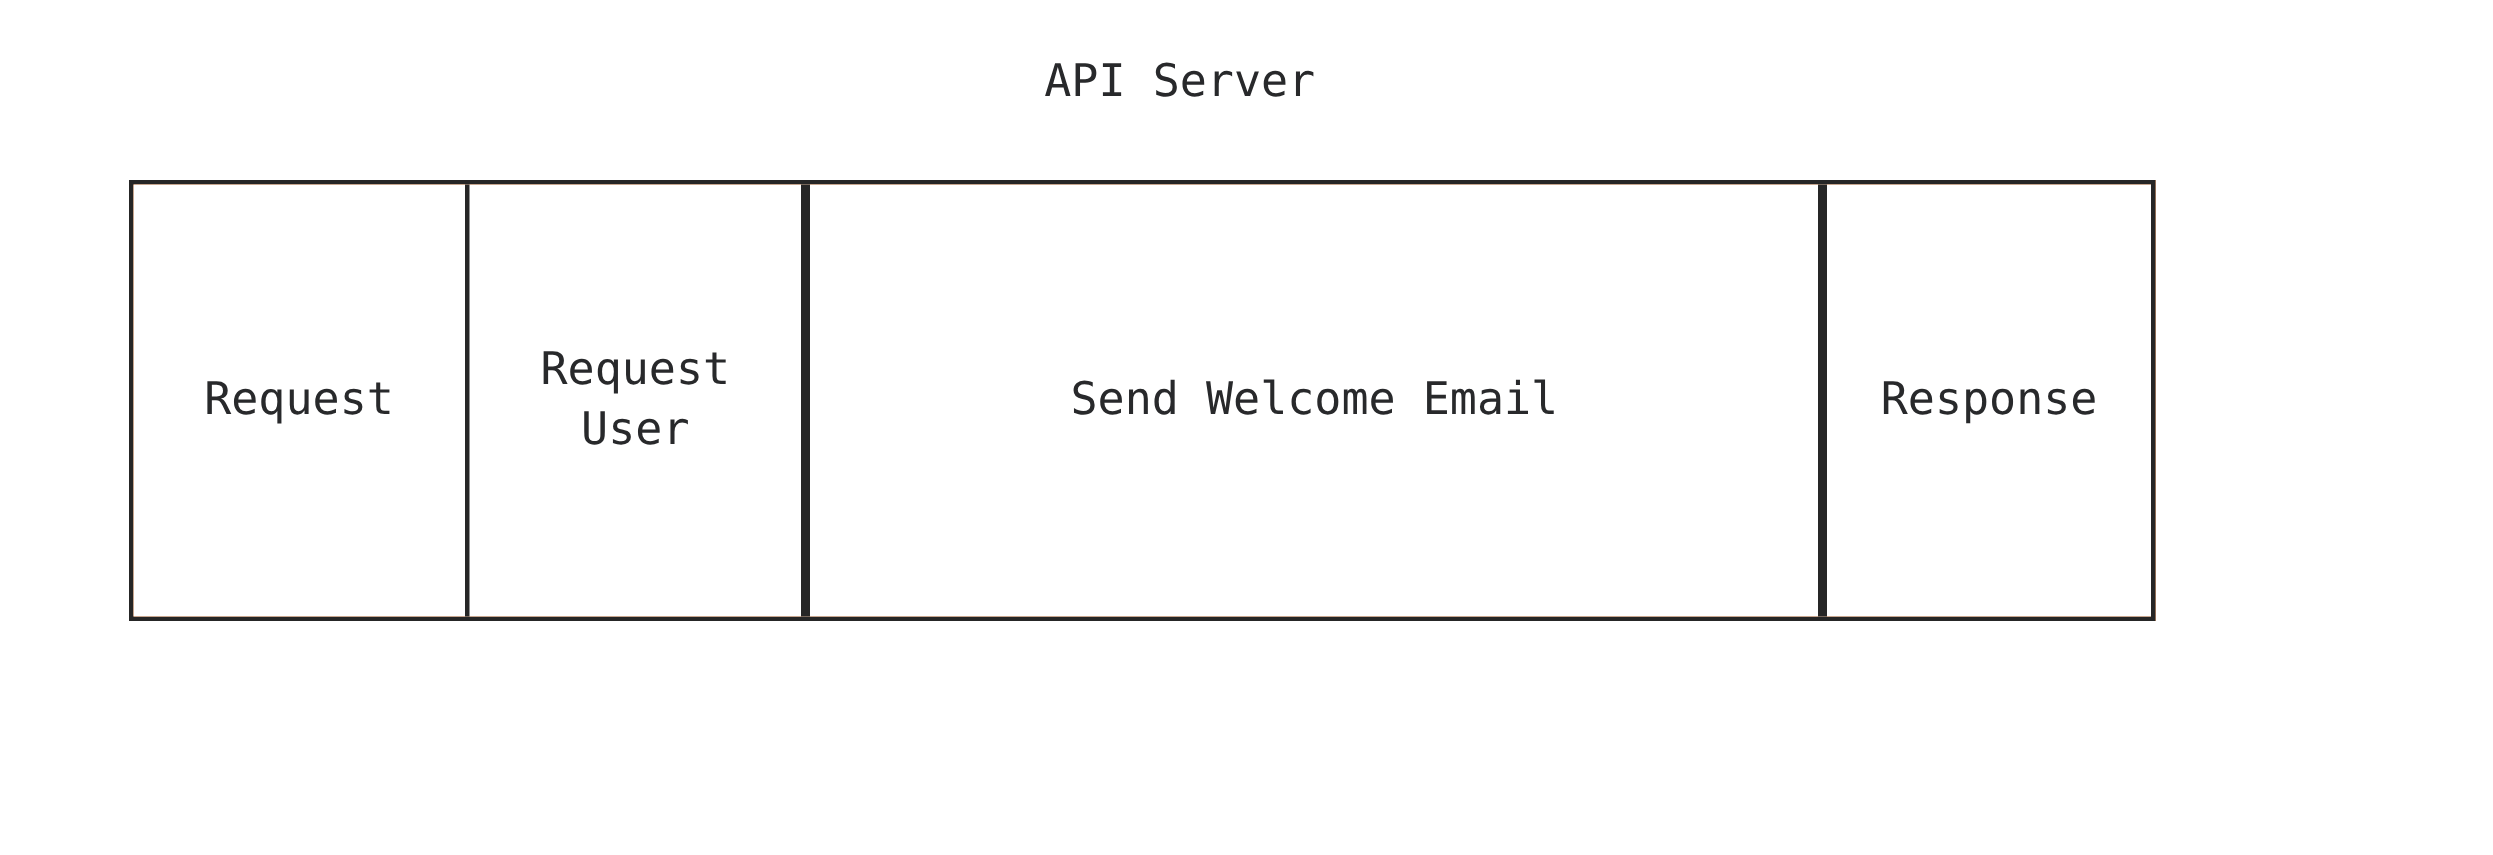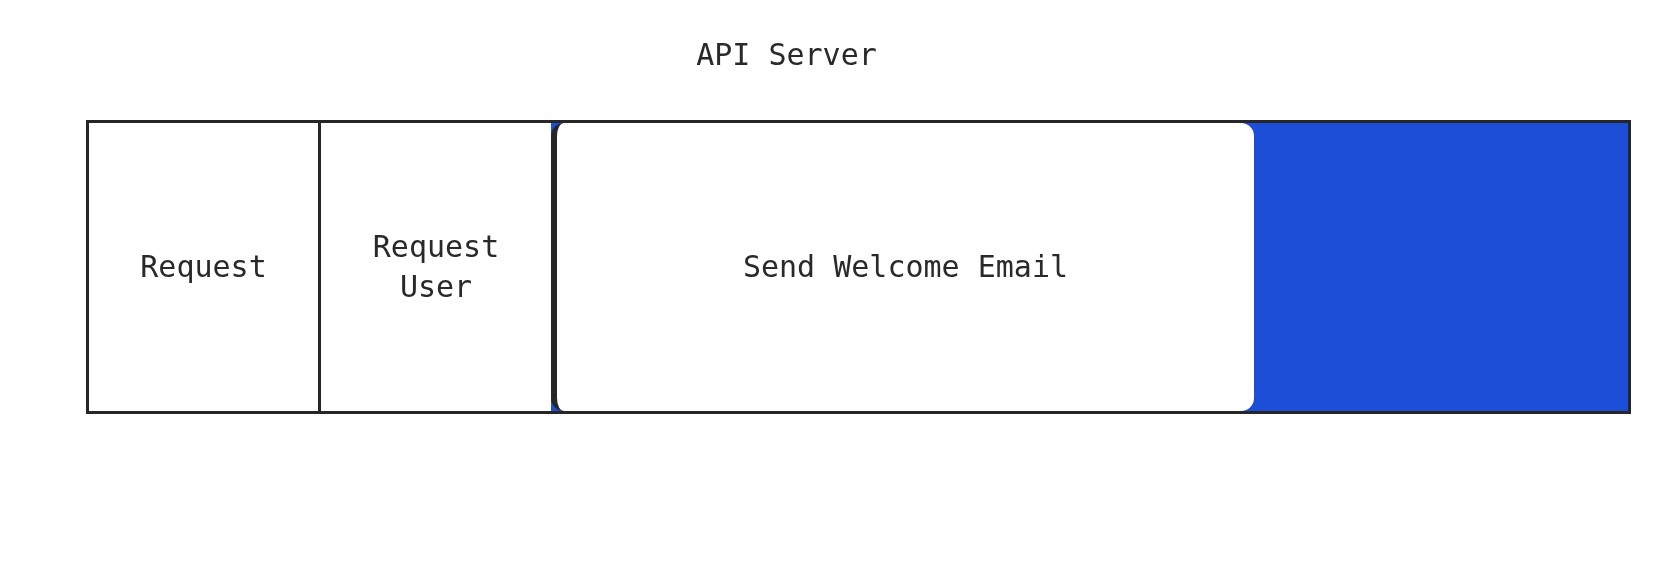--- a/index.html
+++ b/index.html
@@ -37,44 +37,44 @@
     color: #28292b;
     letter-spacing: 0px;
     white-space: nowrap;
   }
 
   
   .timeline {
     position: absolute;
     left: 86px;
     top: 120px;
-    width: 1545px;
+    width: 1351px;
     height: 294px;
     box-sizing: border-box;
     border: 3px solid #262626;
-    background: #1d4ed8;
+    background: #f97316;
     display: flex;
     flex-direction: row;
     align-items: stretch;
   }
 
   .segment {
     position: relative;
     box-sizing: border-box;
     display: flex;
     align-items: center;
     justify-content: center;
     background: #ffffff;
     overflow: hidden;
   }
 
   
   .seg-1 { width: 229px; }
   .seg-2 { width: 233px; border-left: 3px solid #262626; }
-  .seg-3 { width: 703px; border-left: 6px solid #262626; border-radius: 13px; }
+  .seg-3 { width: 703px; border-left: 6px solid #262626; }
   .seg-4 { width: 230px; border-left: 6px solid #262626; }
 
   .seg-label {
     font-family: "DejaVu Sans Mono", "Liberation Mono", monospace;
     font-size: 30px;
     line-height: 40px;
     color: #28292b;
     text-align: center;
     white-space: pre-line;
     padding: 0 6px;
@@ -96,16 +96,19 @@
 
     <div class="segment seg-2">
       <div class="seg-label">Request
 User</div>
     </div>
 
     <div class="segment seg-3">
       <div class="seg-label">Send Welcome Email</div>
     </div>
 
+    <div class="segment seg-4">
+      <div class="seg-label">Response</div>
+    </div>
 
   </div>
 
 </div>
 
 </body></html>

